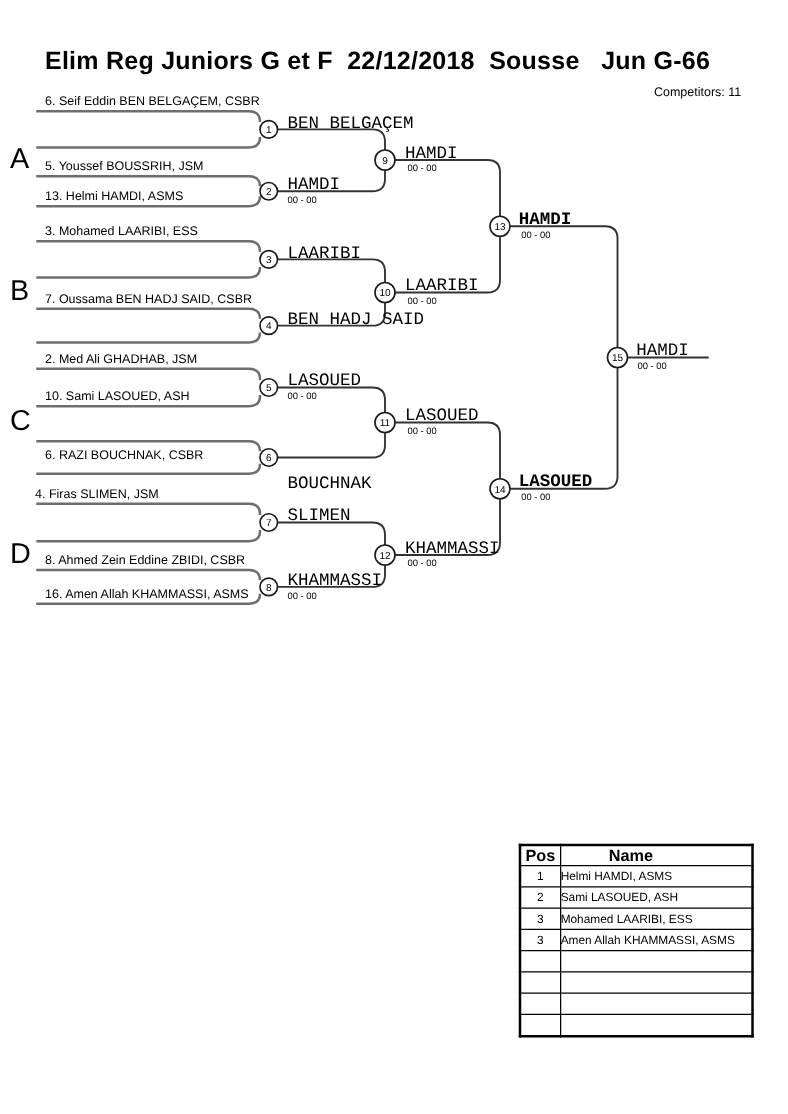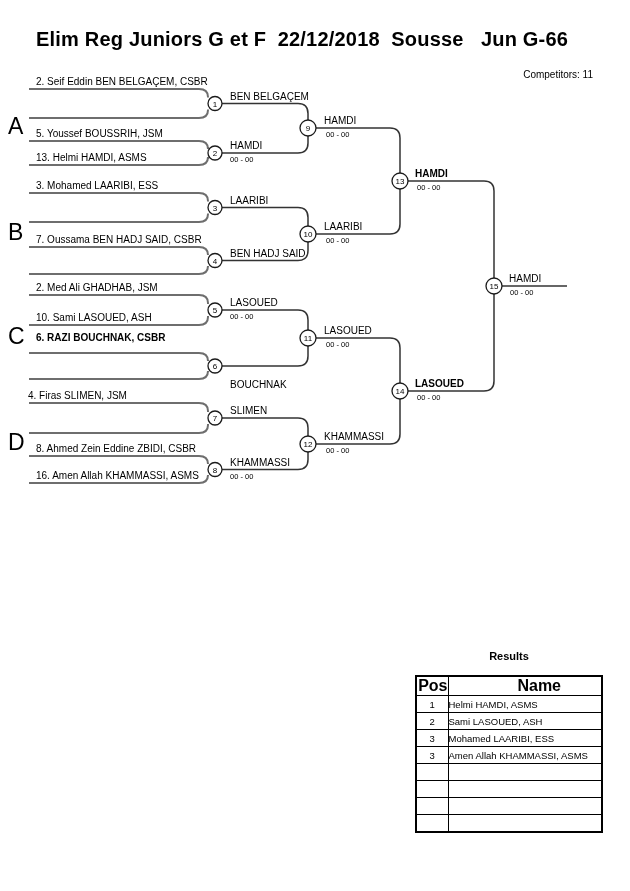--- a/index.html
+++ b/index.html
@@ -5,52 +5,52 @@
   html,body { margin:0; padding:0; background:#fff; }
   .page {
     position:relative; width:630px; height:891px; background:#ffffff;
     font-family:"Liberation Sans", sans-serif; color:#000; overflow:hidden;
   }
   .abs { position:absolute; white-space:pre; }
   .title { font-weight:bold; font-size:20px; letter-spacing:0.2px; }
   .competitors { font-size:10px; }
   .section-label { font-size:23px; }
   .player { font-size:10px; }
-  .winner { font-size:10px; }
+  .winner { font-size:14px;font-family:Liberation Mono, monospace; }
   .winner.bold { font-weight:bold; }
   .score { font-size:7.5px; }
   svg.bracket { position:absolute; left:0; top:0; pointer-events:none; }
   .pline { stroke:#6e6e6e; stroke-width:2; fill:none; }
   .wline { stroke:#333333; stroke-width:1.5; fill:none; }
   .mcircle { fill:#ffffff; stroke:#1a1a1a; stroke-width:1.3; }
   .mnum { font-size:8px; fill:#000; text-anchor:middle; font-family:"Liberation Sans", sans-serif; }
 
   .results-title {
     position:absolute; left:415px; top:650px; width:188px;
     text-align:center; font-weight:bold; font-size:11px;
   }
   table.results {
     position:absolute; left:415px; top:675px; width:188px;
     border-collapse:collapse; table-layout:fixed;
     border:2px solid #000; background:#fff;
   }
   table.results th, table.results td {
     border:1px solid #000; padding:0; overflow:visible;
   }
-  table.results th { font-size:16px; font-weight:bold; height:14px; text-align:right; }
+  table.results th { font-size:13px; font-weight:bold; height:14px; text-align:center; }
   table.results th.name-h { padding-right:40px; }
   table.results td { font-size:9.5px; height:16px; }
   td.pos-cell { text-align:center; }
   td.name-cell { text-align:left; padding-left:6px; white-space:nowrap; }
 </style>
 </head>
 <body>
 
 <div class="page">
-  <div class="abs title" style="left:36px; top:28px;">Elim Reg Juniors G et F  22/12/2018  Sousse   Jun G-66</div>
+  <div class="abs title" style="left:36px; top:38px;">Elim Reg Juniors G et F  22/12/2018  Sousse   Jun G-66</div>
   <div class="abs competitors" style="right:37px; top:69px;">Competitors: 11</div>
 
   <div id="bracket">
       <svg width="630" height="600" class="bracket">
         <path d="M 29 89 H 199 Q 208 89 208 97 V 97.5" class="pline"></path>
         <path d="M 29 118 H 199 Q 208 118 208 110 V 109.5" class="pline"></path>
         <path d="M 222 103.5 H 298 Q 308 103.5 308 113.5 V 120" class="wline"></path>
         <circle cx="215" cy="103.5" r="7" class="mcircle"></circle>
         <text x="215" y="106.5" class="mnum">1</text>
         <path d="M 29 141 H 199 Q 208 141 208 149 V 147" class="pline"></path>
@@ -103,35 +103,35 @@
         <path d="M 408 181 H 484 Q 494 181 494 191 V 278" class="wline"></path>
         <circle cx="400" cy="181" r="8" class="mcircle"></circle>
         <text x="400" y="184" class="mnum">13</text>
         <path d="M 408 391 H 484 Q 494 391 494 381 V 294" class="wline"></path>
         <circle cx="400" cy="391" r="8" class="mcircle"></circle>
         <text x="400" y="394" class="mnum">14</text>
         <path d="M 502 286 H 567" class="wline"></path>
         <circle cx="494" cy="286" r="8" class="mcircle"></circle>
         <text x="494" y="289" class="mnum">15</text>
       </svg>
-      <div class="abs player" style="left: 36px; top: 76px;">2. Seif Eddin BEN BELGAÇEM, CSBR</div>
+      <div class="abs player" style="left: 36px; top: 76px;">6. Seif Eddin BEN BELGAÇEM, CSBR</div>
       <div class="abs winner" style="left: 230px; top: 90.5px;">BEN BELGAÇEM</div>
       <div class="abs player" style="left: 36px; top: 128px;">5. Youssef BOUSSRIH, JSM</div>
       <div class="abs player" style="left: 36px; top: 152px;">13. Helmi HAMDI, ASMS</div>
       <div class="abs winner" style="left: 230px; top: 140px;">HAMDI</div>
       <div class="abs score" style="left: 230px; top: 155px;">00 - 00</div>
       <div class="abs player" style="left: 36px; top: 180px;">3. Mohamed LAARIBI, ESS</div>
       <div class="abs winner" style="left: 230px; top: 194.5px;">LAARIBI</div>
       <div class="abs player" style="left: 36px; top: 234px;">7. Oussama BEN HADJ SAID, CSBR</div>
       <div class="abs winner" style="left: 230px; top: 247.5px;">BEN HADJ SAID</div>
       <div class="abs player" style="left: 36px; top: 282px;">2. Med Ali GHADHAB, JSM</div>
       <div class="abs player" style="left: 36px; top: 312px;">10. Sami LASOUED, ASH</div>
       <div class="abs winner" style="left: 230px; top: 297px;">LASOUED</div>
       <div class="abs score" style="left: 230px; top: 312px;">00 - 00</div>
-      <div class="abs player" style="left: 36px; top: 332px; font-weight: bold;">6. RAZI BOUCHNAK, CSBR</div>
+      <div class="abs player" style="left: 36px; top: 359px;">6. RAZI BOUCHNAK, CSBR</div>
       <div class="abs winner" style="left: 230px; top: 353px; margin-top: 26px;">BOUCHNAK</div>
       <div class="abs player" style="left: 28px; top: 390px;">4. Firas SLIMEN, JSM</div>
       <div class="abs winner" style="left: 230px; top: 405px;">SLIMEN</div>
       <div class="abs player" style="left: 36px; top: 443px;">8. Ahmed Zein Eddine ZBIDI, CSBR</div>
       <div class="abs player" style="left: 36px; top: 470px;">16. Amen Allah KHAMMASSI, ASMS</div>
       <div class="abs winner" style="left: 230px; top: 456.5px;">KHAMMASSI</div>
       <div class="abs score" style="left: 230px; top: 471.5px;">00 - 00</div>
       <div class="abs section-label" style="left: 8px; top: 113px;">A</div>
       <div class="abs section-label" style="left: 8px; top: 219px;">B</div>
       <div class="abs section-label" style="left: 8px; top: 323px;">C</div>
@@ -145,21 +145,20 @@
       <div class="abs winner" style="left: 324px; top: 431px;">KHAMMASSI</div>
       <div class="abs score" style="left: 326px; top: 446px;">00 - 00</div>
       <div class="abs winner bold" style="left: 415px; top: 168px;">HAMDI</div>
       <div class="abs score" style="left: 417px; top: 183px;">00 - 00</div>
       <div class="abs winner bold" style="left: 415px; top: 378px;">LASOUED</div>
       <div class="abs score" style="left: 417px; top: 393px;">00 - 00</div>
       <div class="abs winner" style="left: 509px; top: 273px;">HAMDI</div>
       <div class="abs score" style="left: 510px; top: 288px;">00 - 00</div>
     </div>
 
-  <div class="results-title">Results</div>
   <table class="results">
     <colgroup>
         <col style="width:32px">
         <col>
       </colgroup>
     <thead>
       <tr>
         <th>Pos</th>
         <th class="name-h">Name</th>
       </tr>

